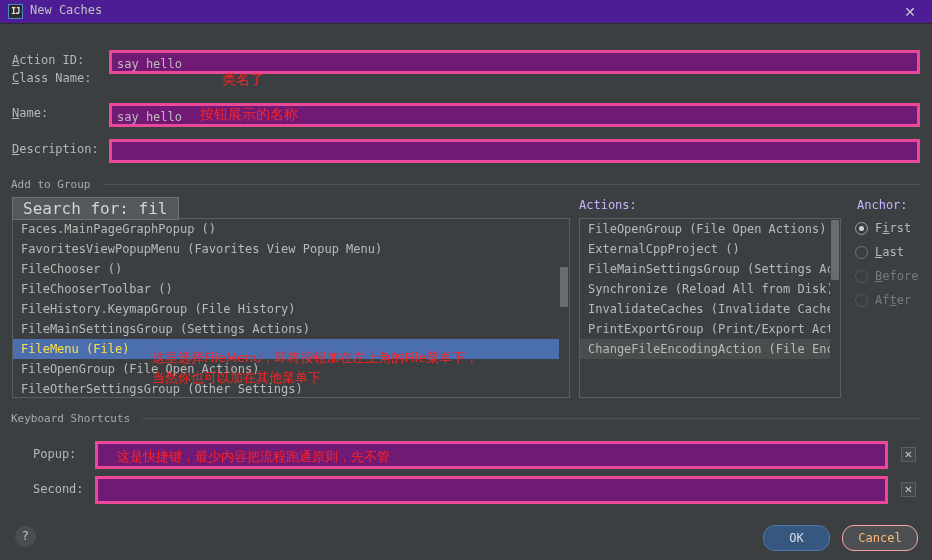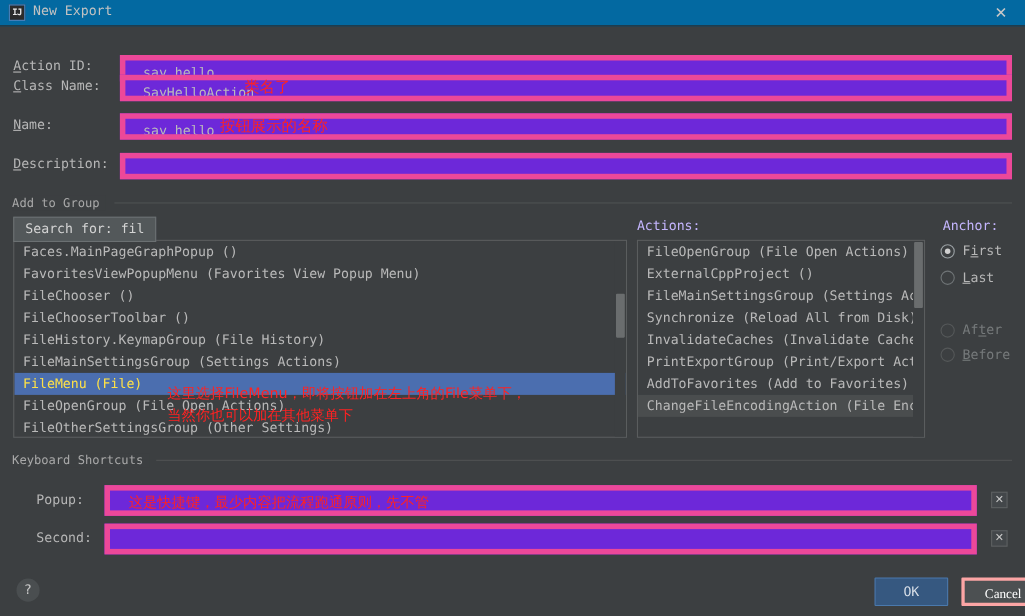--- a/index.html
+++ b/index.html
@@ -13,21 +13,21 @@
   #root {
     position: relative;
     width: 932px; height: 560px;
     background: #3c3f41;
     color: #bbbbbb;
   }
 
   
   .titlebar {
     position: absolute; left: 0; top: 0; width: 932px; height: 24px;
-    background: #0369a1;
+    background: #4c1d95;
     border-bottom: 1px solid #2b2b2b;
   }
   .ij-icon {
     position: absolute; left: 8px; top: 4px; width: 15px; height: 15px;
     background: #2b2b2b;
     border: 1px solid #4a88c7;
     color: #e8e8e8;
     font-size: 8px; line-height: 13px; text-align: center;
     font-weight: bold; letter-spacing: -0.5px;
     font-family: "DejaVu Sans Mono", monospace;
@@ -50,26 +50,26 @@
   .field-label {
     position: absolute; left: 0; top: 3px;
     font-size: 12px; color: #b6b6b6;
     white-space: nowrap;
     font-family: "DejaVu Sans Mono", monospace;
   }
   .field-label .u { text-decoration: underline; }
   .textfield {
     position: absolute;
     height: 24px;
-    background: #6d28d9;
-    border: 5px solid #ec4899;
+    background: #701a75;
+    border: 3px solid #ec4899;
     color: #bbbbbb;
     font-size: 12px;
     line-height: 22px;
-    padding-left: 16px;
+    padding-left: 5px;
     font-family: "DejaVu Sans Mono", monospace;
     overflow: hidden; white-space: nowrap;
   }
 
   
   .note {
     position: absolute;
     color: #ff2222;
     font-family: "DejaVu Sans", sans-serif;
     font-size: 13px;
@@ -117,21 +117,21 @@
     position: absolute; right: 1px; width: 8px;
     background: #6a6d6e; border-radius: 1px;
   }
 
   
   .search-popup {
     position: absolute;
     background: #53585a;
     border: 1px solid #6b7072;
     color: #d4d4d4;
-    font-size: 12px;
+    font-size: 16px;
     line-height: 21px;
     padding: 0 10px;
     height: 23px;
     white-space: nowrap;
     z-index: 30;
     font-family: "DejaVu Sans Mono", monospace;
   }
 
   
   .anchor-label {
@@ -164,28 +164,27 @@
     position: absolute; width: 15px; height: 15px;
     border: 1px solid #5d6061; background: #43474a;
     color: #c9c9c9; font-size: 10px; line-height: 13px; text-align: center;
     cursor: pointer;
     font-family: "DejaVu Sans", sans-serif;
   }
 
   
   .btn {
     position: absolute; height: 26px;
-    border-radius: 1px;
+    border-radius: 12px;
     font-size: 12px; line-height: 24px; text-align: center;
     cursor: pointer;
     font-family: "DejaVu Sans Mono", monospace;
-    margin-left: 32px;
   }
   .btn-ok { background: #365880; border: 1px solid #4a79ad; color: #d6dde6; }
-  .btn-cancel { background: #4c5052; border: 3px solid #fca5a5; color: #ffffff; font-family: Liberation Serif, serif; }
+  .btn-cancel { background: #4c5052; border: 1px solid #fca5a5; color: #fdba74; }
   .help-btn {
     position: absolute; left: 15px; top: 526px;
     width: 21px; height: 21px; border-radius: 50%;
     background: #4a4e50; color: #c6c6c6;
     font-size: 12px; line-height: 20px; text-align: center;
     cursor: pointer;
     font-family: "DejaVu Sans", sans-serif;
   }
   .ghost {
     position: absolute; color: #424547; font-size: 40px;
@@ -195,32 +194,31 @@
 </style>
 </head>
 <body>
 
 <div id="root">
 
   <div class="ghost" style="left:330px; top:36px;">&nbsp;</div>
 
   <div class="titlebar">
     <div class="ij-icon">IJ</div>
-    <div class="title-text">New Export</div>
+    <div class="title-text">New Caches</div>
     <div class="close-btn">✕</div>
   </div>
 
   <div class="field-row" style="left:12px; top:34px; width:908px;margin-top:16px;">
     <div class="field-label"><span class="u">A</span><span>ction ID:</span></div>
     <div class="textfield" style="left:97px; top:0; width:811px;">say hello</div>
   </div>
 
   <div class="field-row" style="left:12px; top:68px; width:908px;">
     <div class="field-label"><span class="u">C</span><span>lass Name:</span></div>
-    <div class="textfield" style="left:97px; top:0; width:811px;">SayHelloAction</div>
   </div>
   <div class="note" style="left:222px; top:71px; font-size:14px;">类名了</div>
 
   <div class="field-row" style="left:12px; top:103px; width:908px;">
     <div class="field-label"><span class="u">N</span><span>ame:</span></div>
     <div class="textfield" style="left:97px; top:0; width:811px;">say hello</div>
   </div>
   <div class="note" style="left:200px; top:106px; font-size:14px;">按钮展示的名称</div>
 
   <div class="field-row" style="left:12px; top:139px; width:908px;">
@@ -255,41 +253,40 @@
 
   <div class="anchor-label" style="left:579px; top:198px;">Actions:</div>
   <div class="list-box" style="left:579px; top:218px; width:262px; height:180px;">
     <div class="list-inner">
       <div class="list-item">FileOpenGroup (File Open Actions)</div>
       <div class="list-item">ExternalCppProject ()</div>
       <div class="list-item">FileMainSettingsGroup (Settings Act:</div>
       <div class="list-item">Synchronize (Reload All from Disk)</div>
       <div class="list-item">InvalidateCaches (Invalidate Caches</div>
       <div class="list-item">PrintExportGroup (Print/Export Actio</div>
-      <div class="list-item">AddToFavorites (Add to Favorites)</div>
       <div class="list-item faint">ChangeFileEncodingAction (File Enco</div>
     </div>
     <div class="scroll-track">
       <div class="scroll-thumb" style="top:1px; height:60px;"></div>
     </div>
   </div>
 
   <div class="anchor-label" style="left:857px; top:198px;">Anchor:</div>
 
   <div class="radio-row" style="left:855px; top:219px; width:70px;">
     <div class="radio-circle on"></div>
     <div class="radio-text"><span>F</span><span class="u">i</span><span>rst</span></div>
   </div>
 
   <div class="radio-row" style="left:855px; top:243px; width:70px;">
     <div class="radio-circle"></div>
     <div class="radio-text"><span></span><span class="u">L</span><span>ast</span></div>
   </div>
 
-  <div class="radio-row" style="left:855px; top:267px; width:78px;margin-top:46px;">
+  <div class="radio-row" style="left:855px; top:267px; width:78px;">
     <div class="radio-circle disabled"></div>
     <div class="radio-text disabled"><span></span><span class="u">B</span><span>efore</span></div>
   </div>
 
   <div class="radio-row" style="left:855px; top:291px; width:78px;">
     <div class="radio-circle disabled"></div>
     <div class="radio-text disabled"><span>Af</span><span class="u">t</span><span>er</span></div>
   </div>
 
   <div class="group-title" style="left:11px; top:412px;">Keyboard Shortcuts</div>

